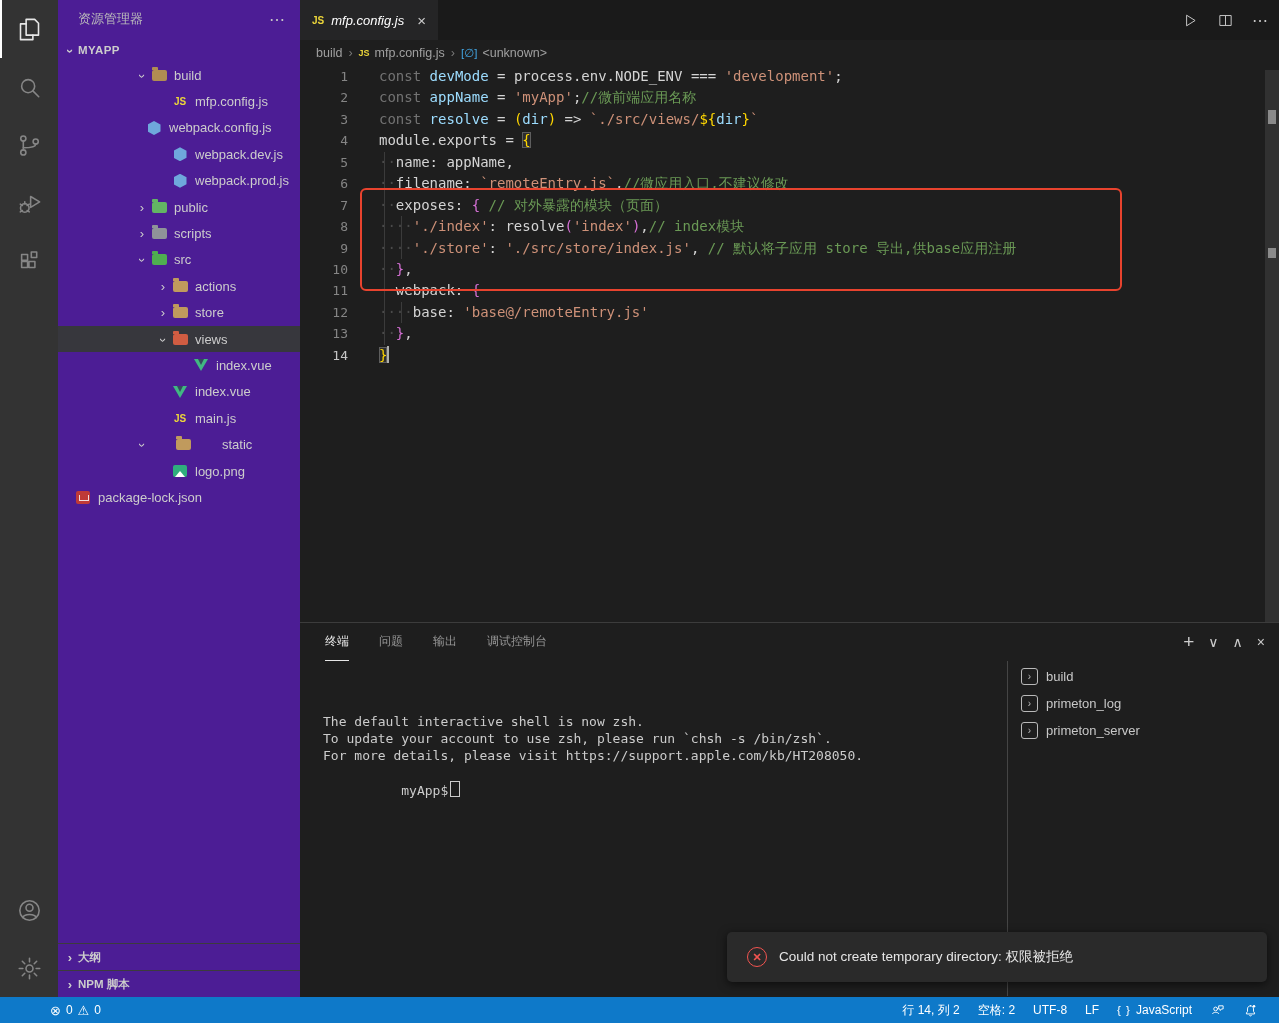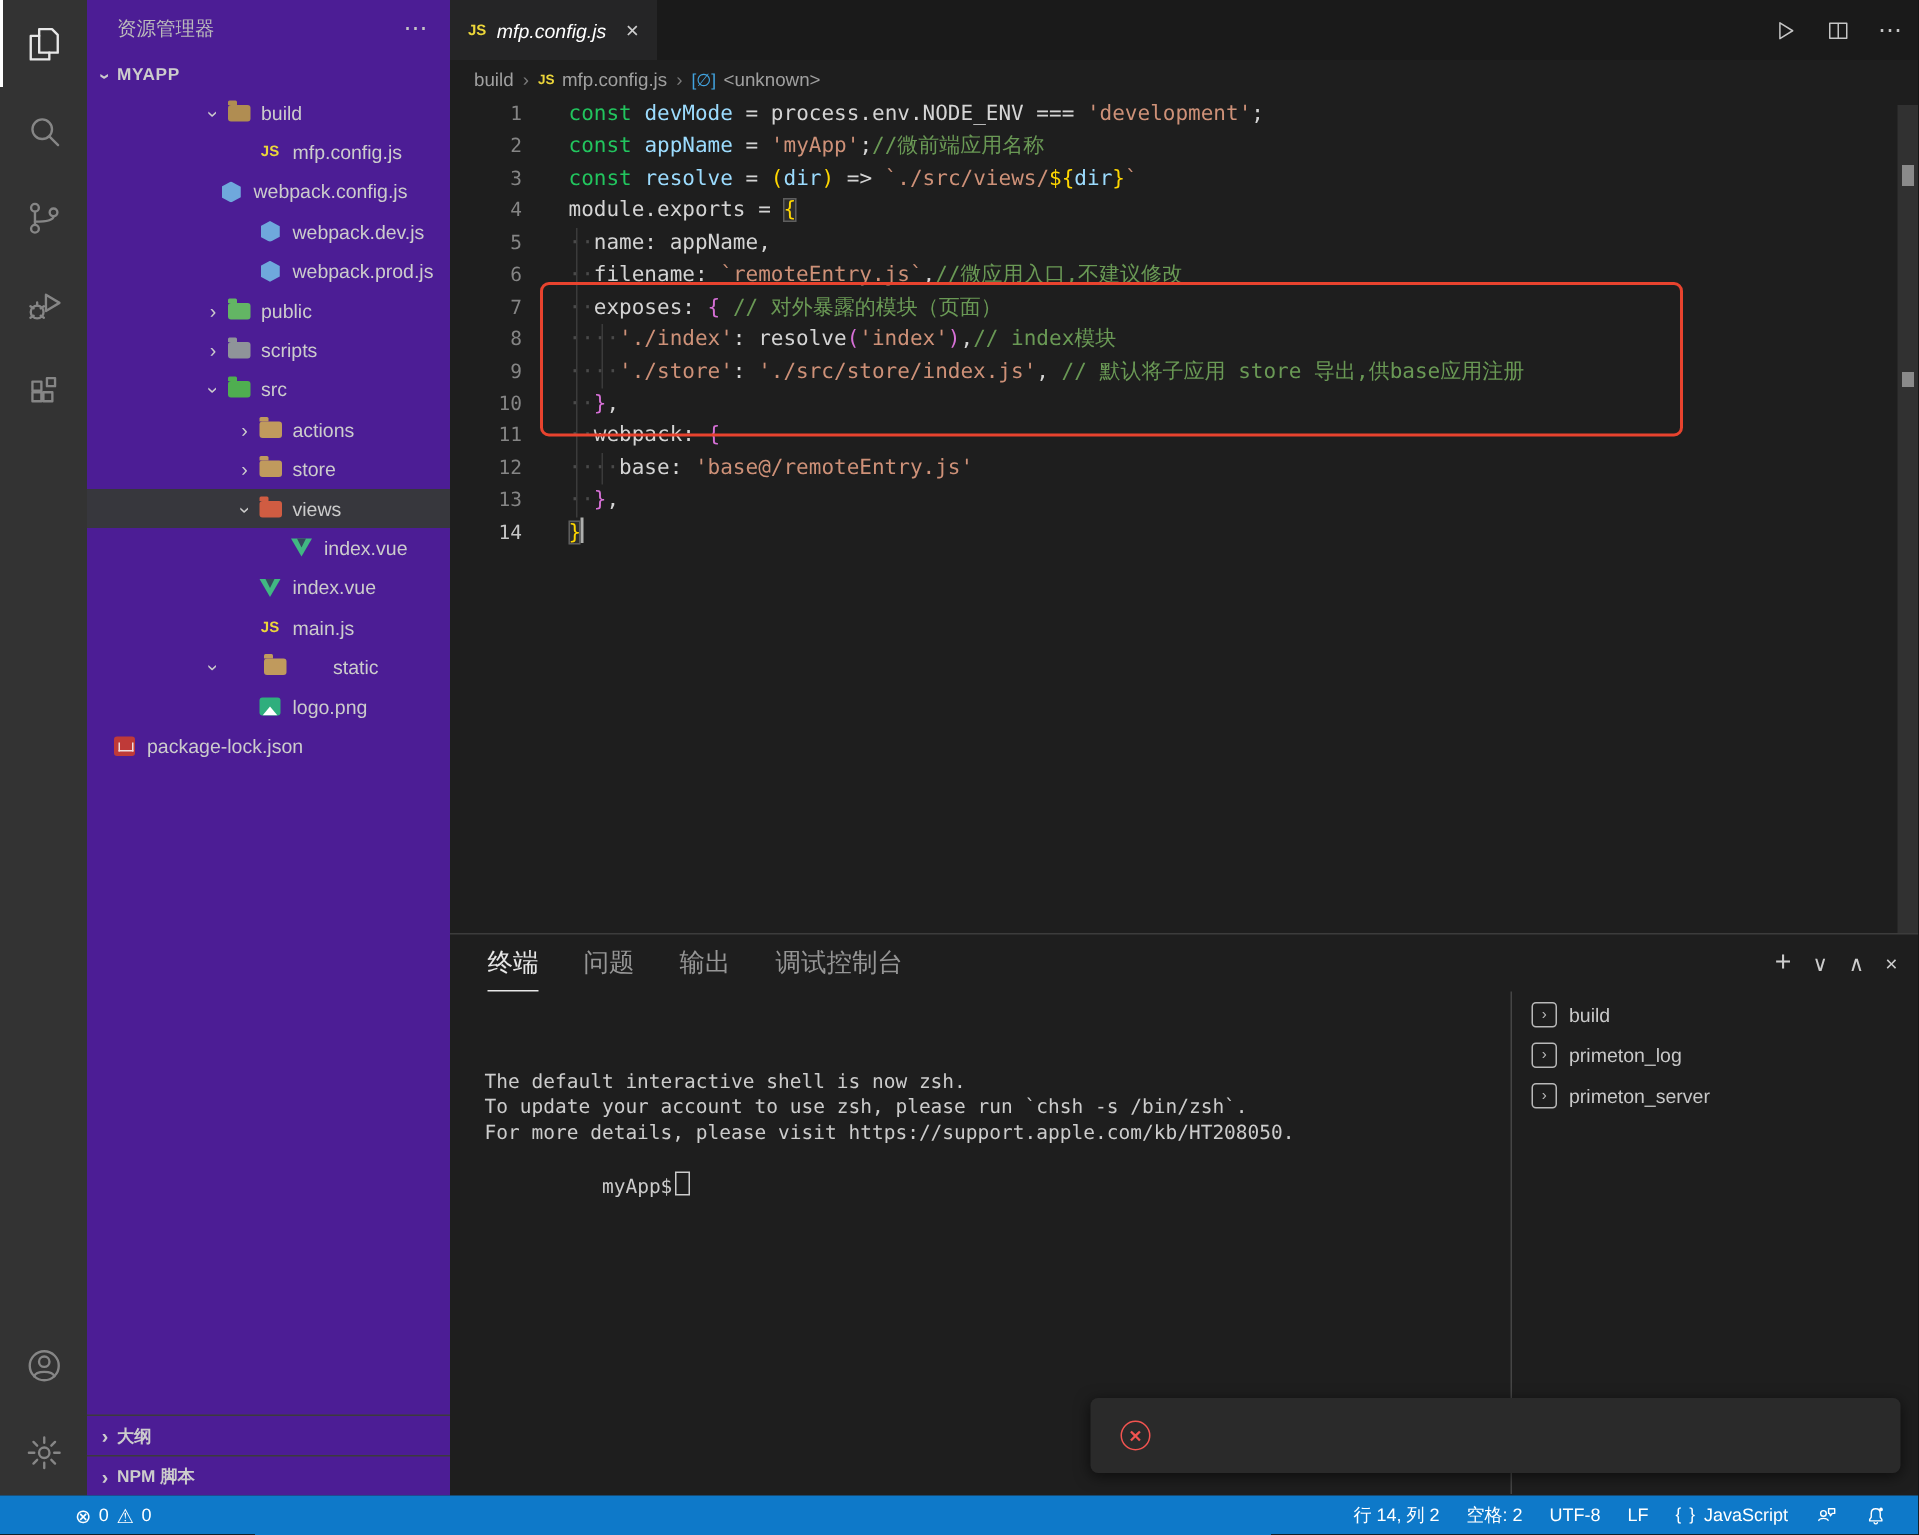--- a/index.html
+++ b/index.html
@@ -50,31 +50,31 @@
   .breadcrumb .sep{color:#7a7a7a;}
   .bc-item{display:flex;align-items:center;gap:5px;cursor:pointer;}
   .bc-js{font-size:9px;font-weight:800;color:#ecd63a;}
   .bc-sym{color:#42a4e0;font-size:11.5px;}
   .editor-view{position:absolute;left:0;top:66px;right:0;height:556px;overflow:hidden;
                font-family:"DejaVu Sans Mono","Liberation Mono",monospace;font-size:14px;}
   .cl{display:flex;height:21.45px;line-height:21.45px;white-space:pre;cursor:text;}
   .cl .ln{width:48px;min-width:48px;text-align:right;color:#858585;font-size:13px;}
   .cl .lc{margin-left:31px;}
   .cl.active .ln{color:#c6c6c6;}
-  .tok-d{color:#d4d4d4}.tok-k{color:#22c55e}.tok-v{color:#9cdcfe}.tok-s{color:#ce9178}
+  .tok-d{color:#d4d4d4}.tok-k{color:#737373}.tok-v{color:#9cdcfe}.tok-s{color:#ce9178}
   .tok-c{color:#6a9955}.tok-y{color:#ffd700}.tok-p{color:#d670d6}.tok-w{color:#4a4a4a}
   .bm{outline:1px solid #5e5e5e;outline-offset:-1px;background:rgba(90,90,90,.25);}
   .cursor-bar{display:inline-block;width:1.5px;height:17px;background:#aeafad;vertical-align:-3px;}
   .guide{position:absolute;width:1px;background:#3b3b3b;}
   .annotation{position:absolute;left:60px;top:122px;width:758px;height:99px;border:2.5px solid;border-radius:6px;pointer-events:none;}
   .ed-scroll{position:absolute;right:0;top:4px;width:14px;height:552px;background:rgba(100,100,100,.28);}
   .ed-scroll .mark{position:absolute;right:3px;width:8px;background:#8a8a8a;}
   
   .panel{position:absolute;left:0;right:0;top:622px;height:375px;background:#1e1e1e;border-top:1px solid #3c3c3c;}
-  .panel-tabs{position:absolute;left:25px;top:0;height:38px;display:flex;gap:30px;align-items:center;font-size:17px;color:#969696;}
+  .panel-tabs{position:absolute;left:25px;top:0;height:38px;display:flex;gap:30px;align-items:center;font-size:12px;color:#969696;}
   .ptab{height:38px;display:flex;align-items:center;cursor:pointer;border-bottom:1px solid transparent;box-sizing:border-box;}
   .ptab.active{color:#e7e7e7;border-bottom-color:#e7e7e7;}
   .panel-actions{position:absolute;right:14px;top:0;height:38px;display:flex;align-items:center;gap:14px;color:#cccccc;font-size:14px;}
   .panel-actions span{cursor:pointer;}
   .panel-actions .plus{font-size:19px;font-weight:300;}
   .terminal{position:absolute;left:23px;top:38px;right:280px;bottom:0;font-family:"DejaVu Sans Mono","Liberation Mono",monospace;font-size:13px;line-height:17px;color:#cccccc;cursor:text;}
   .terminal .out{padding-top:52px;white-space:pre;}
   .term-cursor{display:inline-block;width:8px;height:14px;border:1px solid #cccccc;vertical-align:-2px;margin-left:2px;}
   .term-divider{position:absolute;left:707px;top:38px;bottom:2px;width:1px;background:#454545;}
   .term-list{position:absolute;left:721px;top:40px;right:0;}
@@ -415,20 +415,21 @@
           </div>
           <div class="term-row">
             <span class="tico">›</span>
             <span>primeton_server</span>
           </div>
         </div>
     </div>
 
     <div class="notification">
       <span class="notif-icon" style="border-color: rgb(242, 84, 80); color: rgb(242, 84, 80);">✕</span>
+      <span>Could not create temporary directory: 权限被拒绝</span>
     </div>
   </div>
 
   <div class="status-bar" id="status-bar" style="background: rgb(14, 121, 201);">
     <div class="stat-left">
       <span class="stat-item" style="padding:0;gap:5px;">
         <span class="sic">⊗</span>
         <span>0</span>
         <span class="sic">⚠</span>
         <span>0</span>

